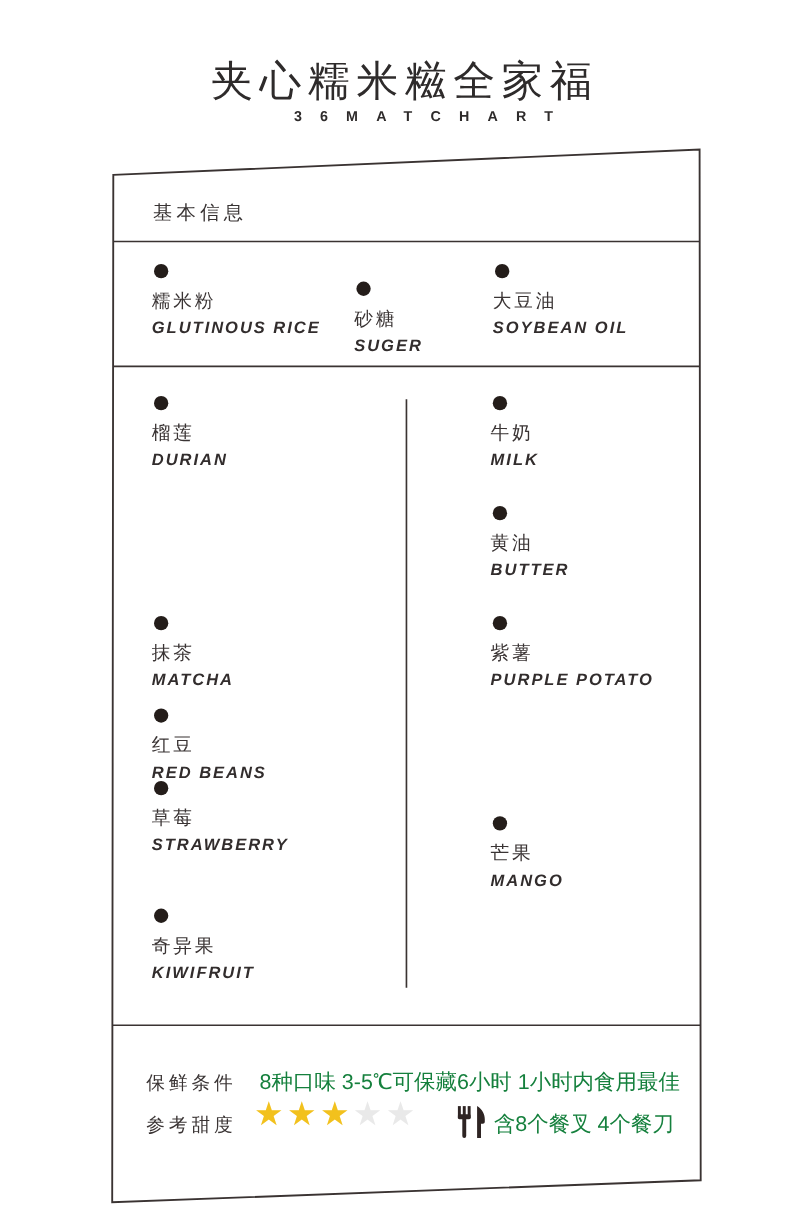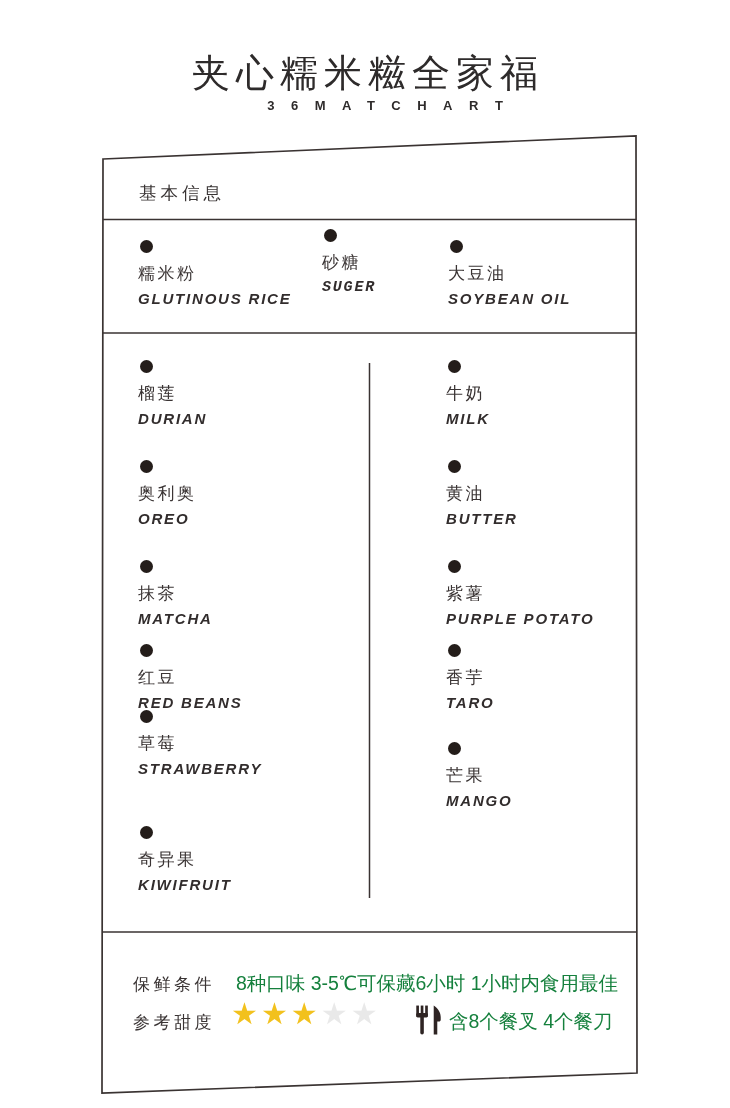--- a/index.html
+++ b/index.html
@@ -85,40 +85,35 @@
     <line x1="369.5" y1="363" x2="369.5" y2="898" stroke="#3a3332" stroke-width="1.5"></line>
   </svg>
 
   <div class="section-title">基本信息</div>
 
   <div class="item" style="left:138px; top:240px;">
     <span class="dot"></span>
     <div class="zh">糯米粉</div>
     <div class="en">GLUTINOUS RICE</div>
   </div>
-  <div class="item" style="left:322px; top:229px;font-family:Liberation Mono, monospace;">
+  <div class="item" style="left:322px; top:256px;">
     <span class="dot"></span>
     <div class="zh">砂糖</div>
     <div class="en">SUGER</div>
   </div>
   <div class="item" style="left:448px; top:240px;">
     <span class="dot"></span>
     <div class="zh">大豆油</div>
     <div class="en">SOYBEAN OIL</div>
   </div>
 
   <div class="item" style="left:138px; top:360px;">
     <span class="dot"></span>
     <div class="zh">榴莲</div>
     <div class="en">DURIAN</div>
-  </div>
-  <div class="item" style="left:138px; top:460px;">
-    <span class="dot"></span>
-    <div class="zh">奥利奥</div>
-    <div class="en">OREO</div>
   </div>
   <div class="item" style="left:138px; top:644px;">
     <span class="dot"></span>
     <div class="zh">红豆</div>
     <div class="en">RED BEANS</div>
   </div>
   <div class="item" style="left:138px; top:560px;">
     <span class="dot"></span>
     <div class="zh">抹茶</div>
     <div class="en">MATCHA</div>
@@ -142,25 +137,20 @@
   <div class="item" style="left:446px; top:460px;">
     <span class="dot"></span>
     <div class="zh">黄油</div>
     <div class="en">BUTTER</div>
   </div>
   <div class="item" style="left:446px; top:560px;">
     <span class="dot"></span>
     <div class="zh">紫薯</div>
     <div class="en">PURPLE POTATO</div>
   </div>
-  <div class="item" style="left:446px; top:644px;">
-    <span class="dot"></span>
-    <div class="zh">香芋</div>
-    <div class="en">TARO</div>
-  </div>
   <div class="item" style="left:446px; top:742px;">
     <span class="dot"></span>
     <div class="zh">芒果</div>
     <div class="en">MANGO</div>
   </div>
 
   <div class="footer-label" style="left:133px; top:973px;">保鲜条件</div>
   <div class="footer-value" style="left:236px; top:970px;">8种口味 3-5℃可保藏6小时  1小时内食用最佳</div>
 
   <div class="footer-label" style="left:133px; top:1011px;">参考甜度</div>

